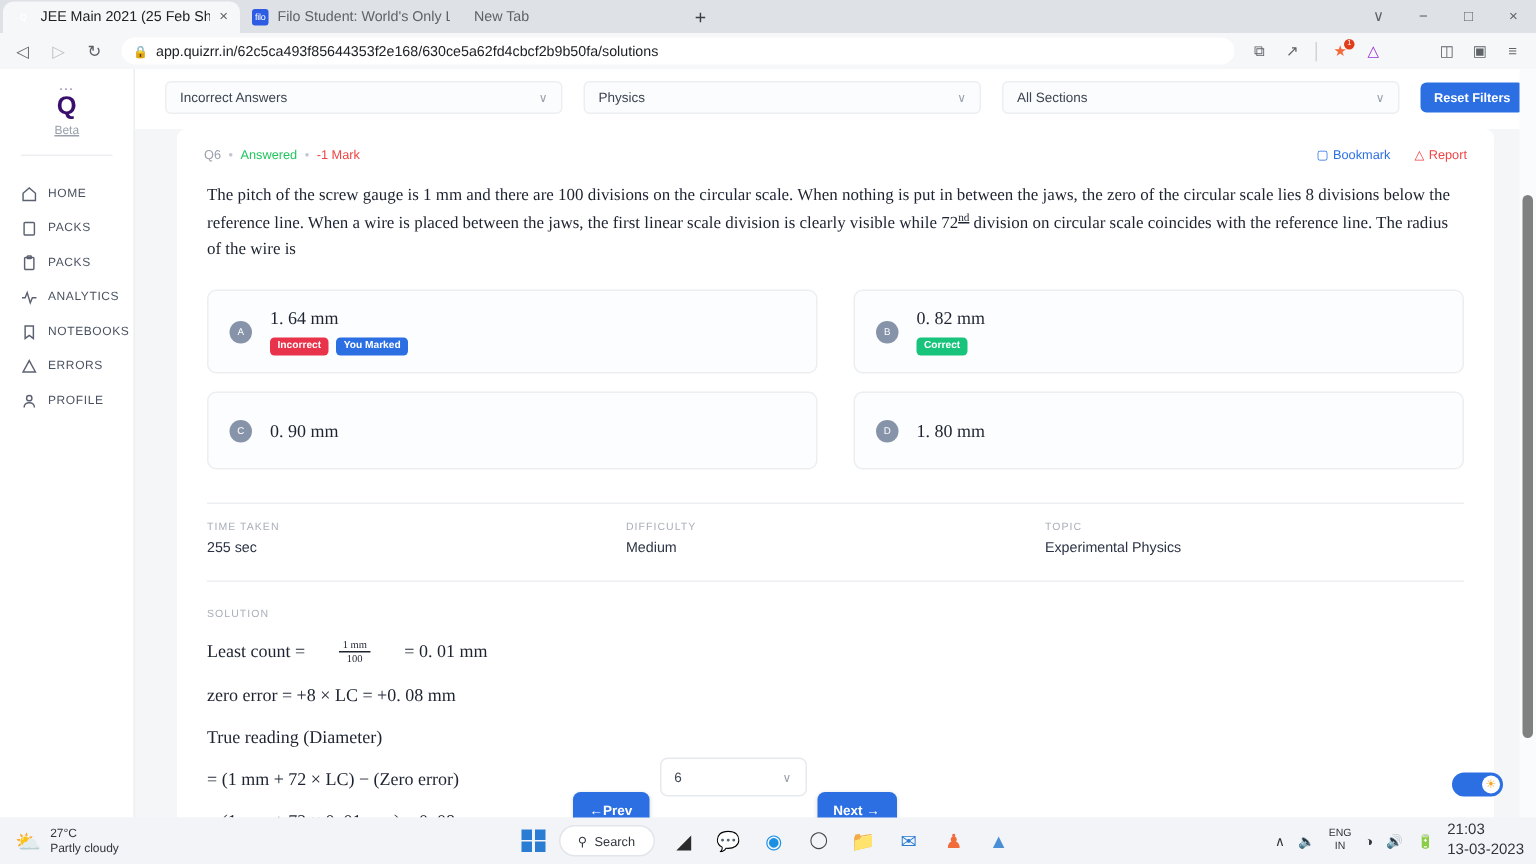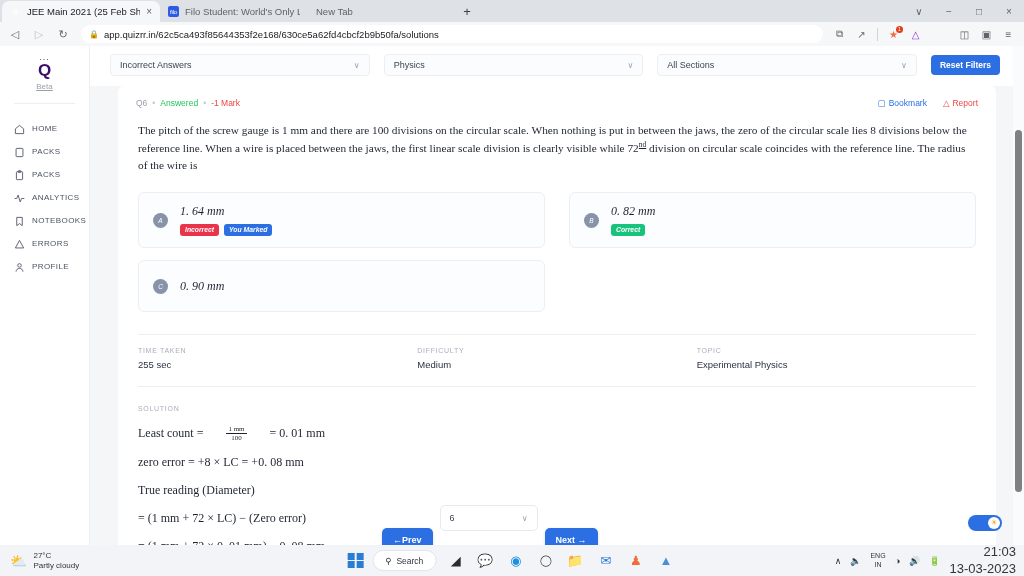--- a/index.html
+++ b/index.html
@@ -93,21 +93,21 @@
     width: 11px; height: 11px; flex: 0 0 11px;
     display: flex; align-items: center; justify-content: center;
     color: #5b6170;
   }
   .nav-item svg { width: 11px; height: 11px; stroke: #5b6170; fill: none; stroke-width: 1.4; }
 
   
   .main { flex: 1 1 auto; position: relative; overflow: hidden; background: #f5f6f8; }
 
   .filterbar {
-    display: flex; align-items: center; gap: 14px; padding: 8px 24px 10px 20px;
+    display: flex; align-items: center; gap: 14px; padding: 8px 8px 10px 20px;
     background: #ffffff;
   }
   .select {
     height: 22px; background: #fbfcfd; border: 1px solid #eceef1; border-radius: 4px;
     display: flex; align-items: center; justify-content: space-between;
     padding: 0 9px; font-size: 9px; color: #3d4452; flex: 1 1 0;
   }
   .select .chev { font-size: 8px; color: #9aa0ac; }
   .reset-btn {
     background: #2b6fe3; color: #fff; font-size: 8.5px; font-weight: bold;
@@ -138,21 +138,20 @@
   .qtext sup { font-size: 7.5px; vertical-align: super; text-decoration: underline; }
 
   .options {
     display: grid; grid-template-columns: 1fr 1fr; gap: 12px 24px;
     padding: 18px 20px 0 20px;
   }
   .option {
     border: 1px solid #eceef1; border-radius: 6px; background: #fcfdfe;
     display: flex; align-items: center; gap: 12px; padding: 11px 14px;
     min-height: 52px;
-    font-style: italic;
   }
   .opt-letter {
     width: 15px; height: 15px; flex: 0 0 15px; border-radius: 50%;
     background: #8793a8; color: #fff; font-size: 6.5px;
     display: flex; align-items: center; justify-content: center;
   }
   .opt-body { display: flex; flex-direction: column; gap: 5px; }
   .opt-text { font-family: "Liberation Serif", serif; font-size: 12px; color: #1d2330; }
   .badges { display: flex; gap: 5px; }
   .badge {
@@ -244,21 +243,21 @@
   }
   .tb-app {
     width: 21px; height: 21px; display: flex; align-items: center; justify-content: center;
     font-size: 13px; line-height: 1; position: relative;
   }
   .tb-right {
     position: absolute; right: 8px; display: flex; align-items: center; gap: 9px;
   }
   .sys-ico { font-size: 9px; color: #30343c; }
   .lang { font-size: 7px; color: #30343c; line-height: 1.15; text-align: center; }
-  .clock { font-size: 13px; color: #30343c; line-height: 1.25; text-align: right; }
+  .clock { font-size: 10px; color: #30343c; line-height: 1.25; text-align: left; }
 </style>
 </head>
 <body>
 
 <div class="browser">
 
   <div class="tabstrip">
     <div class="tab active">
       <span class="favicon fav-quizrr">Q</span>
       <span class="tlabel">JEE Main 2021 (25 Feb Shift 1) - Q</span>
@@ -433,20 +432,26 @@
               <span class="opt-text">0. 82 mm</span>
               <span class="badges">
                 <span class="badge b-correct">Correct</span>
               </span>
             </span>
           </div>
           <div class="option">
             <span class="opt-letter">C</span>
             <span class="opt-body">
               <span class="opt-text">0. 90 mm</span>
+            </span>
+          </div>
+          <div class="option">
+            <span class="opt-letter">D</span>
+            <span class="opt-body">
+              <span class="opt-text">1. 80 mm</span>
             </span>
           </div>
         </div>
 
         <div class="divider-h"></div>
 
         <div class="stats">
           <div>
             <div class="stat-label">TIME TAKEN</div>
             <div class="stat-value">255 sec</div>

